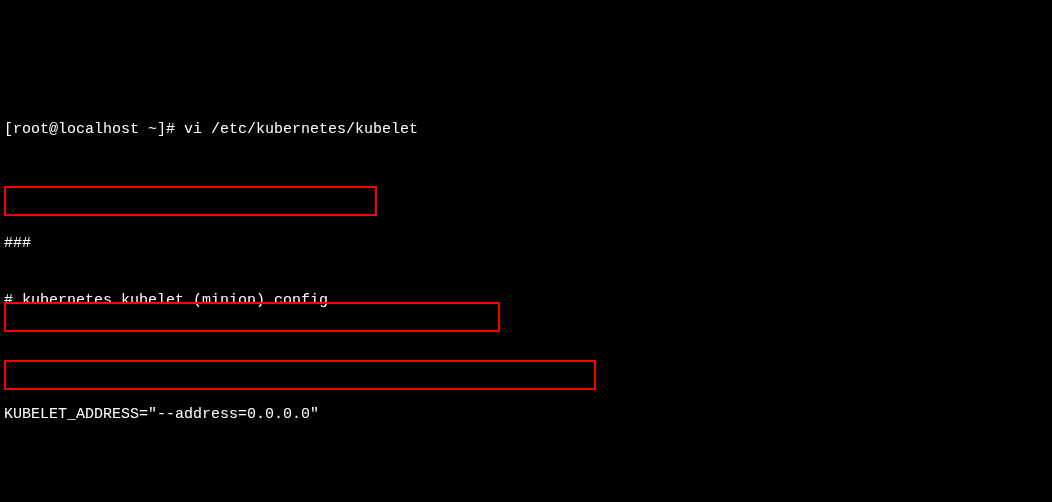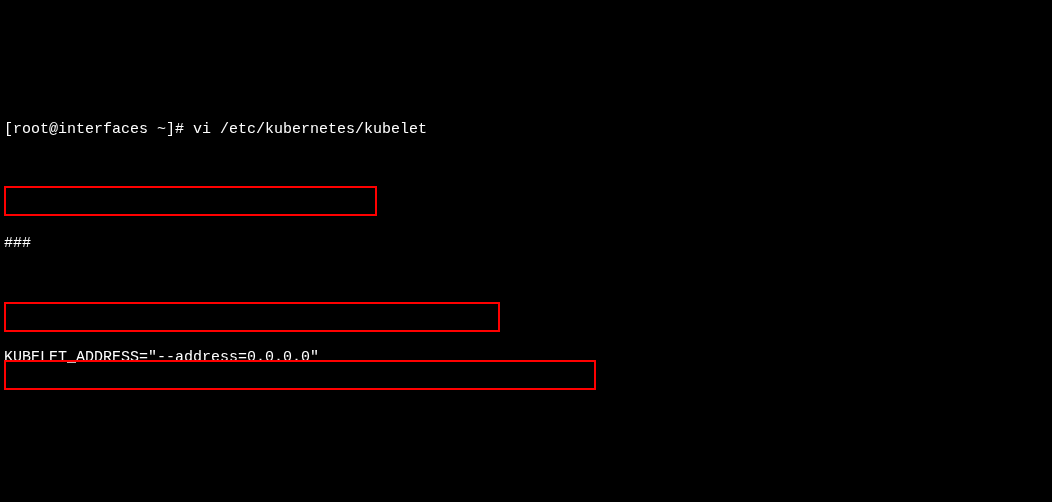--- a/index.html
+++ b/index.html
@@ -49,23 +49,24 @@
       width: 592px;
       height: 30px;
     }
   </style>
 </head>
 <body>
 
 
 
 <div class="terminal">
-  <span class="line">[root@interfaces ~]# vi /etc/kubernetes/kubelet</span>
+  <span class="line">[root@localhost ~]# vi /etc/kubernetes/kubelet</span>
   <span class="line"></span>
   <span class="line">###</span>
+  <span class="line"># kubernetes kubelet (minion) config</span>
   <span class="line"></span>
   <span class="line">KUBELET_ADDRESS="--address=0.0.0.0"</span>
   
   
   
   
   
   
   
   

